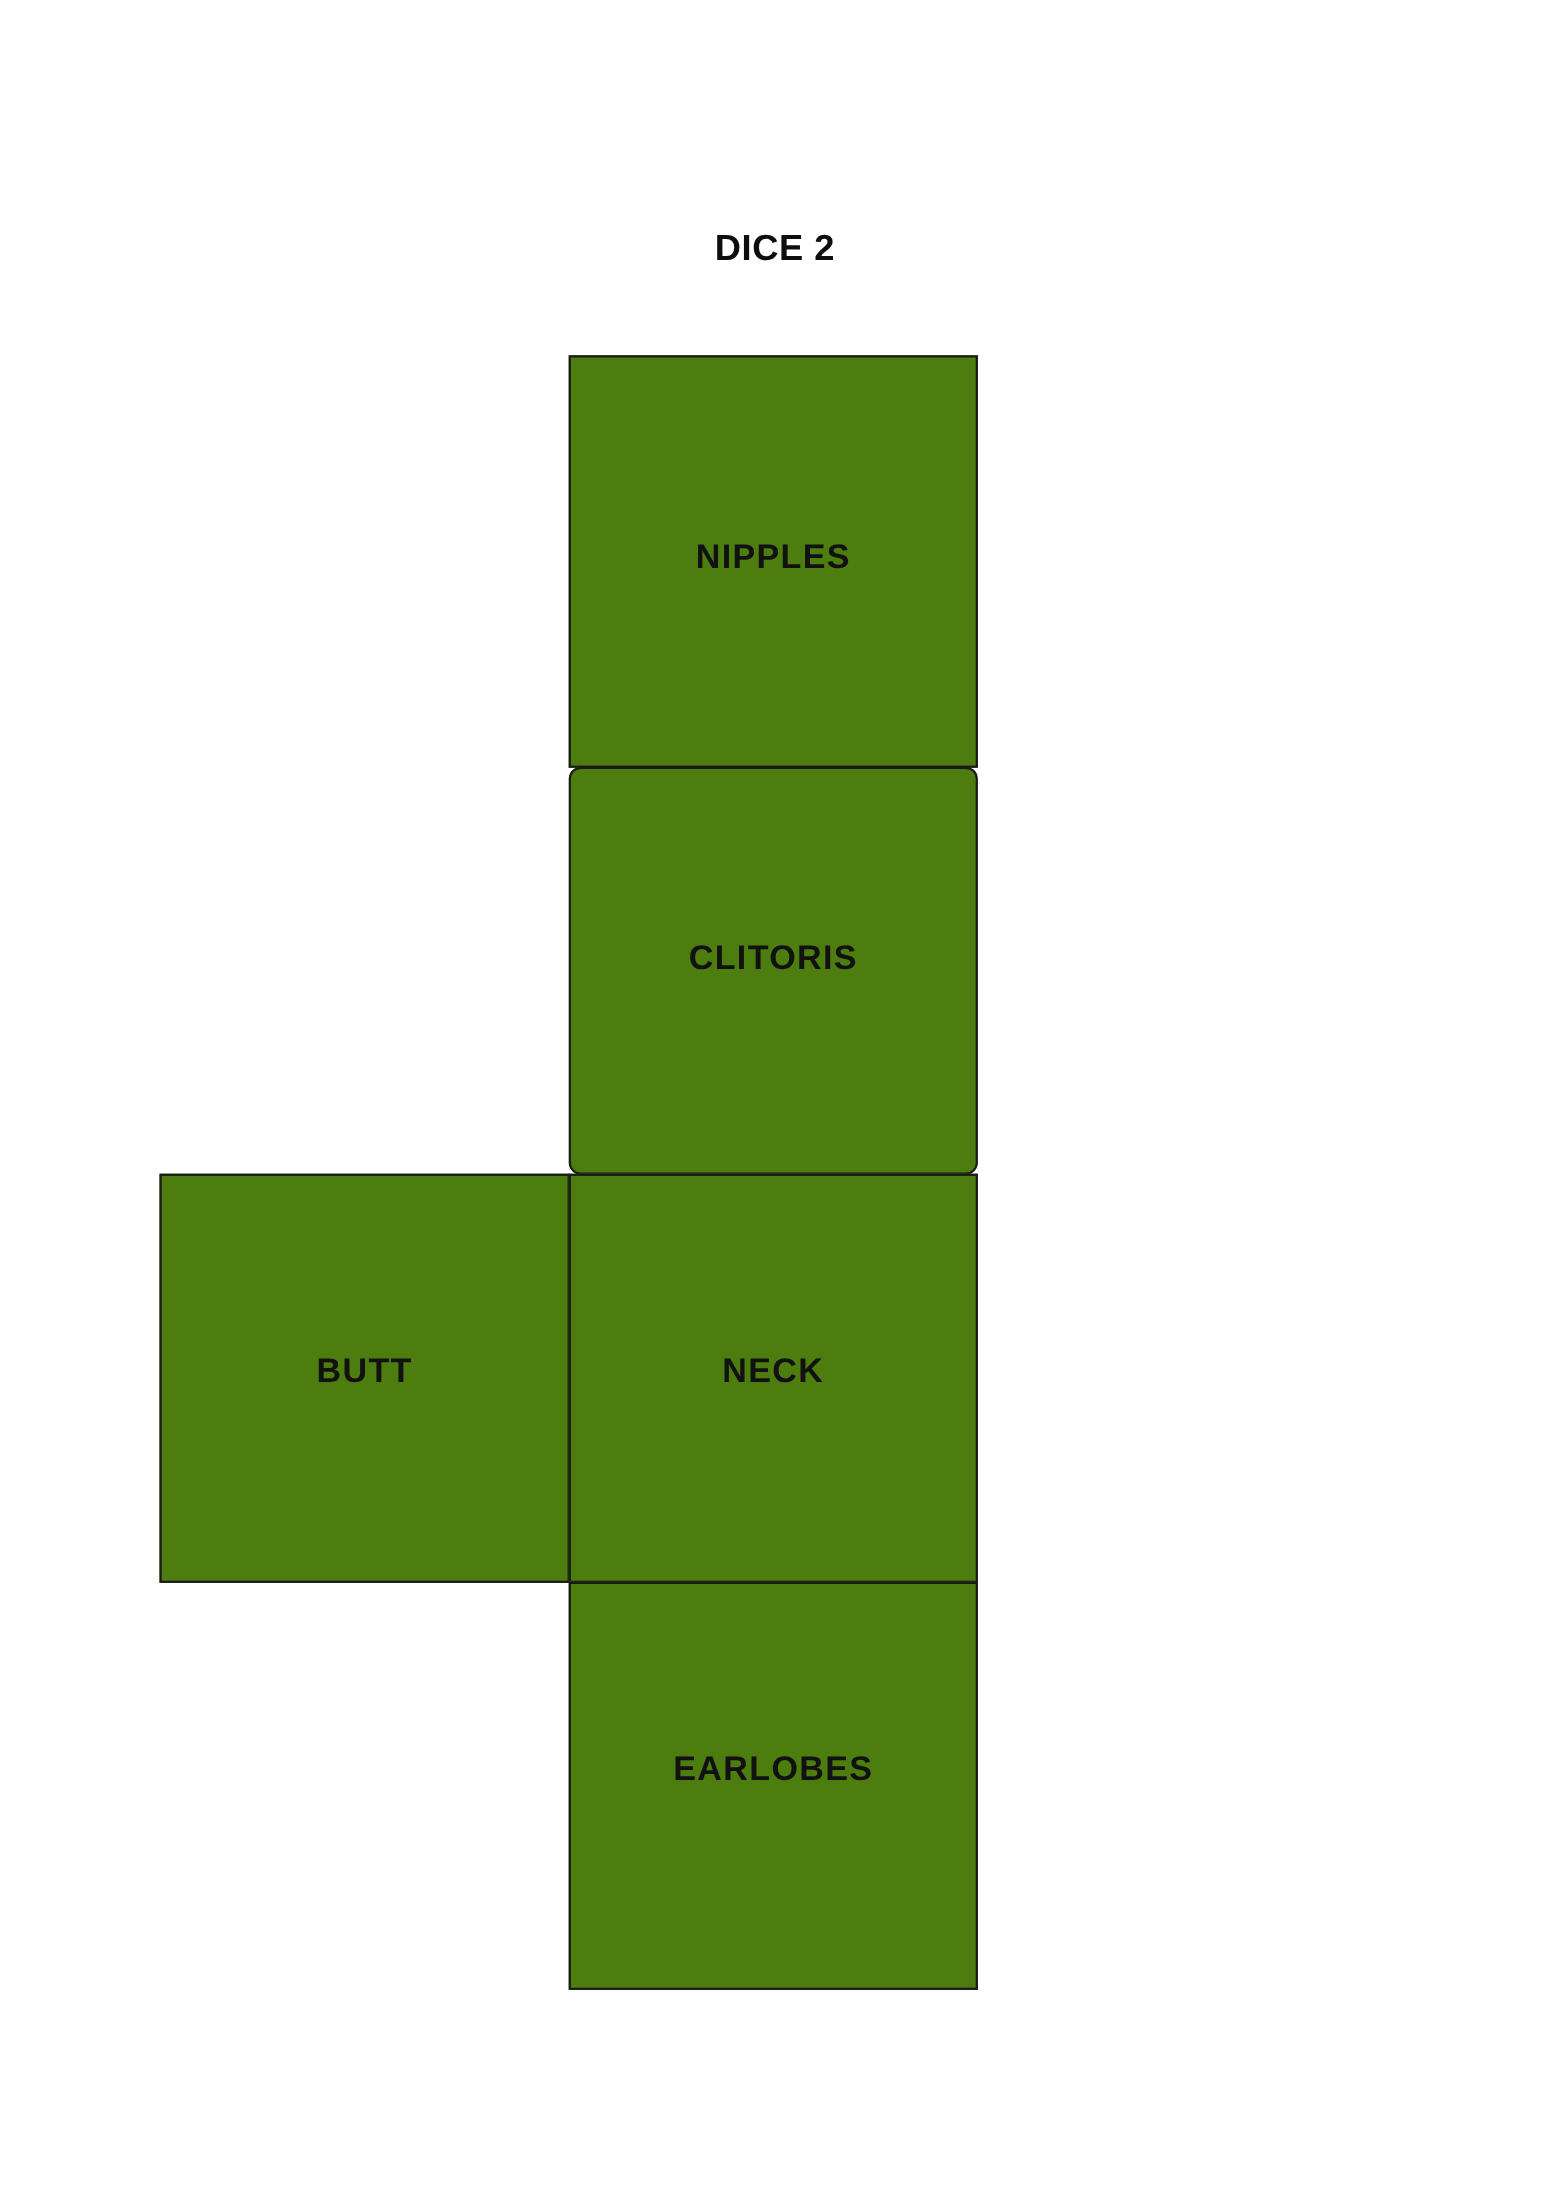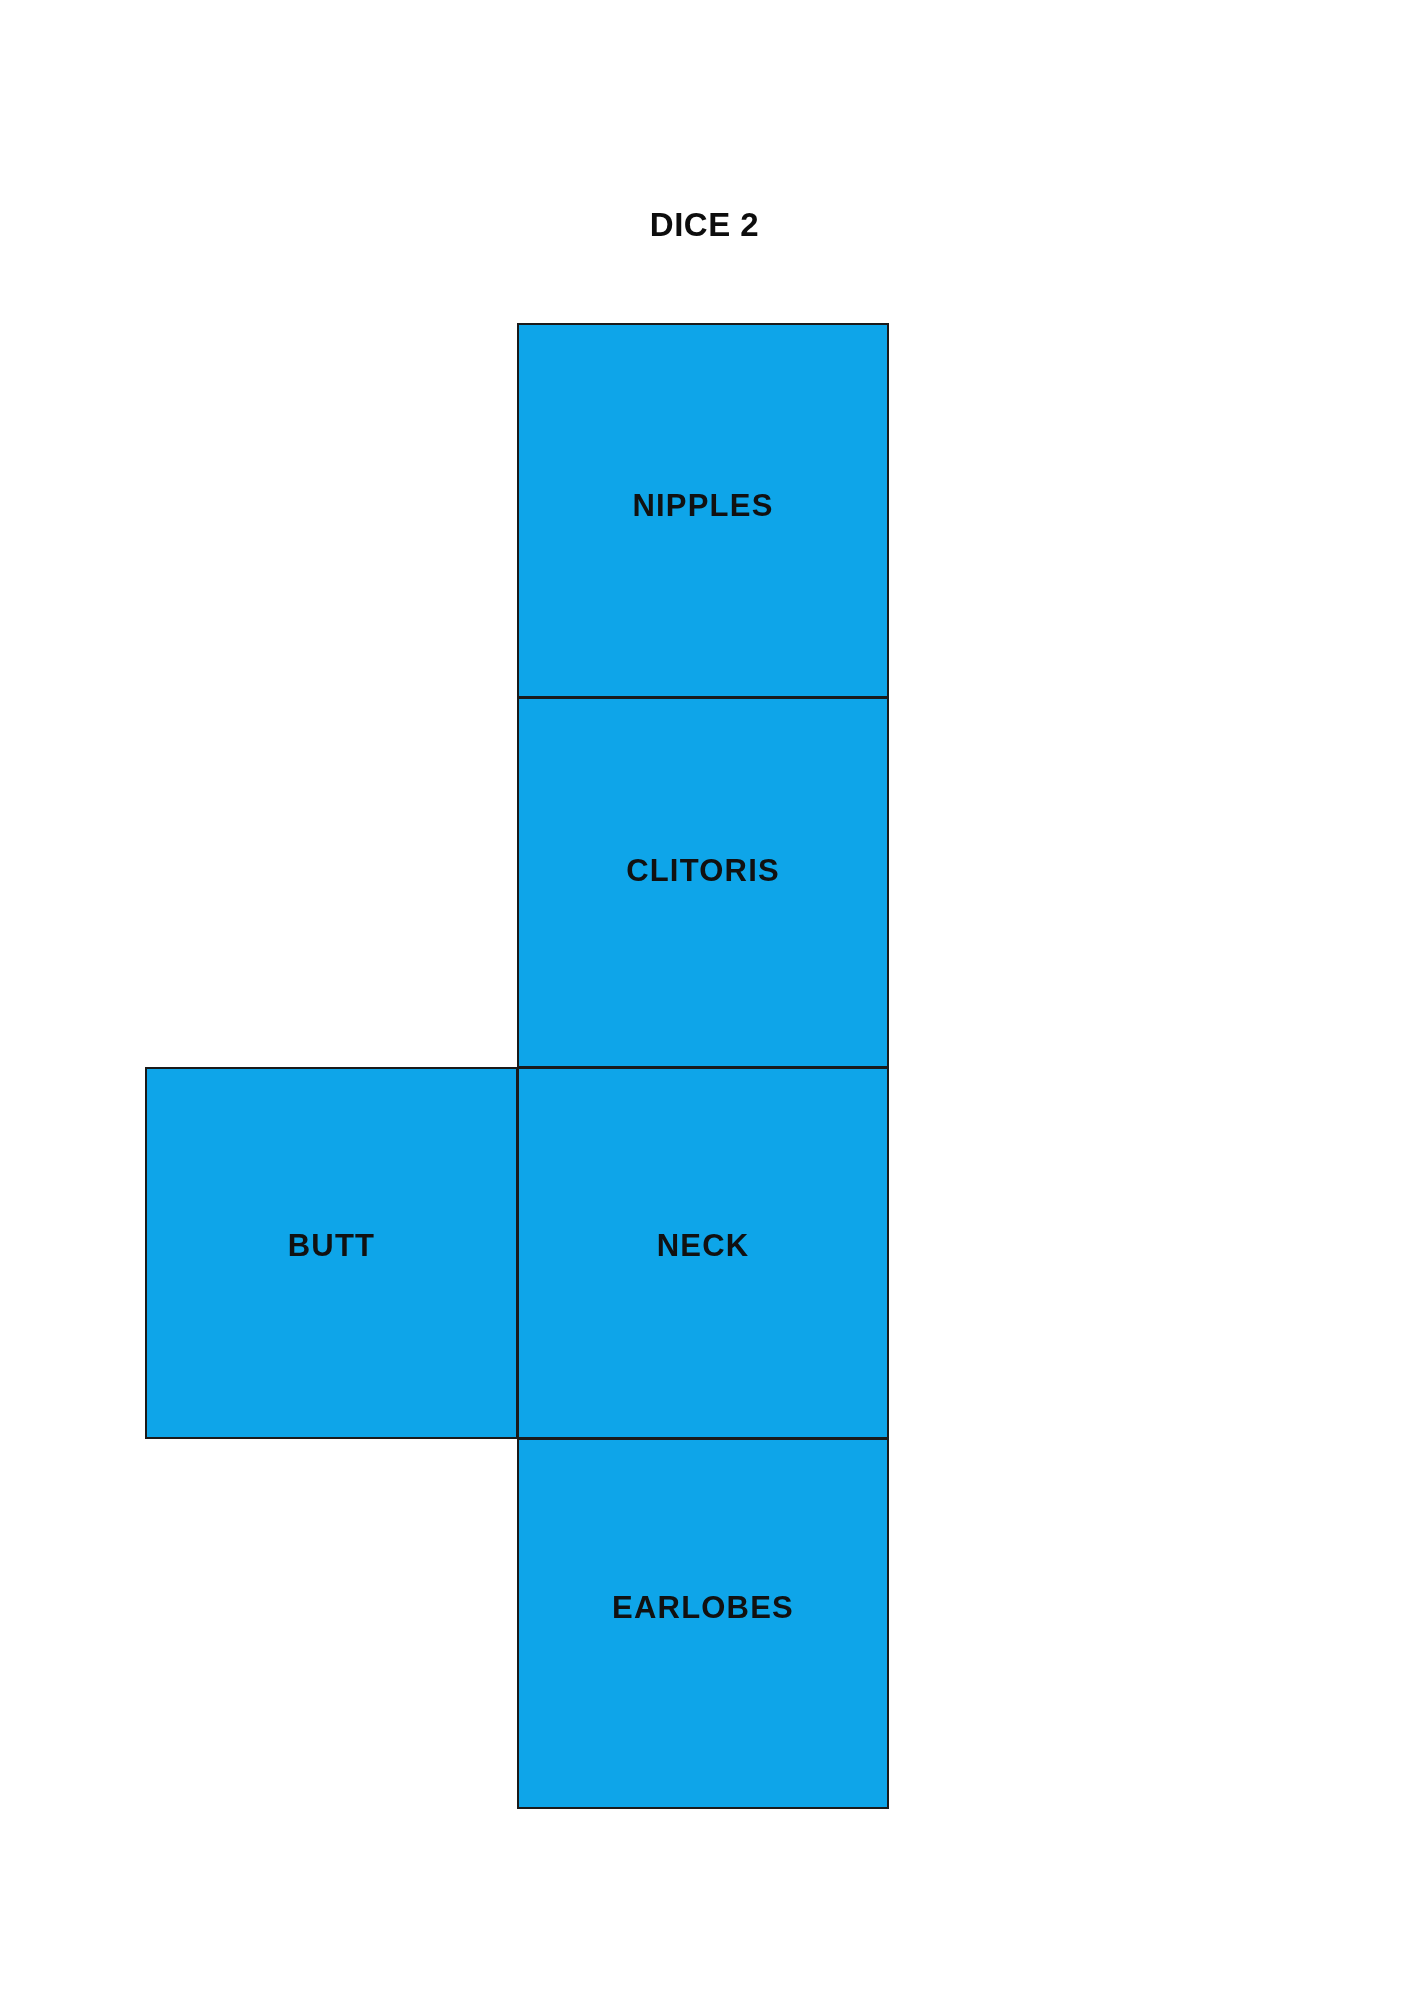--- a/index.html
+++ b/index.html
@@ -48,38 +48,38 @@
     left: 0;
     top: 0;
     width: 1409px;
     height: 2000px;
   }
 
   .face {
     position: absolute;
     box-sizing: border-box;
     border: 2px solid #1a1a1a;
-    background: #0ea5e9;
+    background: #4d7c0f;
     display: flex;
     align-items: center;
     justify-content: center;
   }
 
   .face-label {
     font-size: 31px;
     font-weight: bold;
     letter-spacing: 1.2px;
     color: #111111;
     text-align: center;
     white-space: nowrap;
   }
 
   
   .face-top      { left: 517px;  top: 323px;  width: 372px;  height: 375px; }
-  .face-upper    { left: 517px;  top: 697px;  width: 372px;  height: 371px; }
+  .face-upper    { left: 517px;  top: 697px;  width: 372px;  height: 371px; border-radius: 11px; }
   .face-left     { left: 145px;  top: 1067px; width: 373px;  height: 372px; }
   .face-center   { left: 517px;  top: 1067px; width: 372px;  height: 372px; }
   .face-right    { left: 888px;  top: 1067px; width: 376px;  height: 372px; }
   .face-bottom   { left: 517px;  top: 1438px; width: 372px;  height: 371px; }
 
   
   .face-top .face-label     { transform: translateY(-5px); }
   .face-upper .face-label   { transform: translateY(-12px); }
   .face-left .face-label    { transform: translateY(-7px); }
   .face-center .face-label  { transform: translateY(-7px); }

